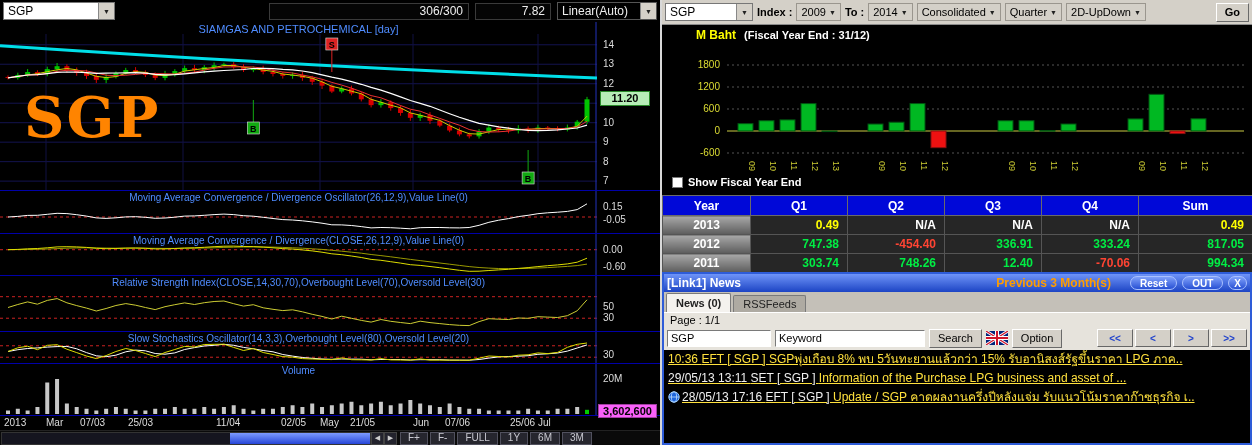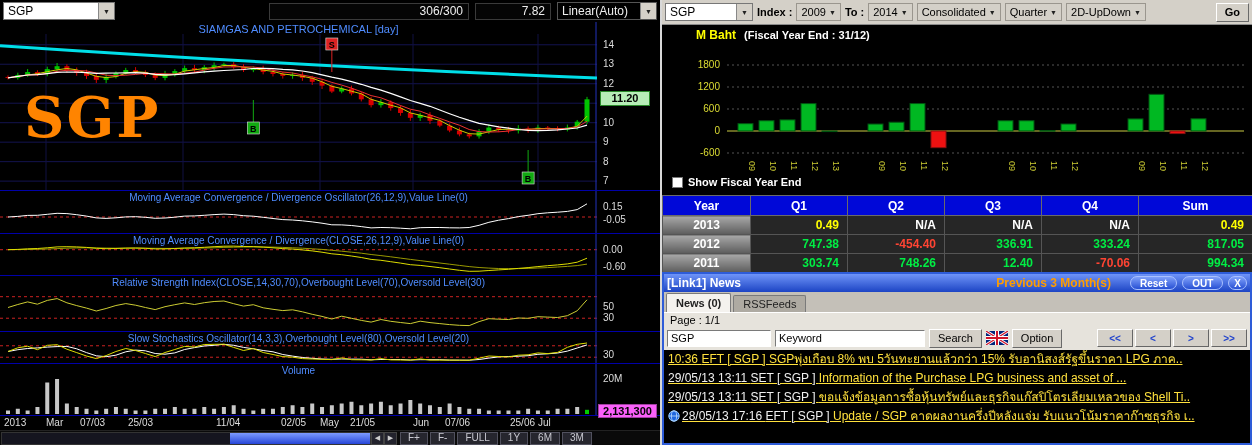--- a/index.html
+++ b/index.html
@@ -375,21 +375,21 @@
           <rect x="506.4915254237288" y="46.5" width="4" height="3.5" fill="#c8c8c8"></rect>
           <rect x="516.3050847457628" y="46.5" width="4" height="3.5" fill="#c8c8c8"></rect>
           <rect x="526.1186440677966" y="44.75" width="4" height="5.25" fill="#c8c8c8"></rect>
           <rect x="535.9322033898305" y="46.5" width="4" height="3.5" fill="#c8c8c8"></rect>
           <rect x="545.7457627118644" y="46.5" width="4" height="3.5" fill="#c8c8c8"></rect>
           <rect x="555.5593220338983" y="44.75" width="4" height="5.25" fill="#c8c8c8"></rect>
           <rect x="565.3728813559322" y="44.75" width="4" height="5.25" fill="#c8c8c8"></rect>
           <rect x="575.1864406779661" y="43" width="4" height="7" fill="#c8c8c8"></rect>
           <rect x="585" y="45.8" width="4" height="4.199999999999999" fill="#00cc00"></rect>
         </svg>
-      <div class="vol-readout">2,131,300</div>
+      <div class="vol-readout">3,602,600</div>
     <div class="axis-label" style="top: 9px;">20M</div>
       </div>
 
     <div class="xaxis-row" id="xaxis-row">
         <span class="xlabel" style="left: 4px;">2013</span>
         <span class="xlabel" style="left: 46px;">Mar</span>
         <span class="xlabel" style="left: 80px;">07/03</span>
         <span class="xlabel" style="left: 128px;">25/03</span>
         <span class="xlabel" style="left: 183px; margin-top: 48px;">Apr</span>
         <span class="xlabel" style="left: 216px;">11/04</span>
@@ -593,21 +593,20 @@
         <div id="news-nav">
             <button class="nav-btn">&lt;&lt;</button>
             <button class="nav-btn">&lt;</button>
             <button class="nav-btn">&gt;</button>
             <button class="nav-btn">&gt;&gt;</button>
           </div>
       </div>
       <div class="news-list" id="news-list">
           <div class="news-row today"><span class="meta">10:36 </span><span class="meta">EFT </span><span class="meta">[ SGP ] </span><span class="txt">SGPพุ่งเกือบ 8% พบ 5วันทะยานแล้วกว่า 15% รับอานิสงส์รัฐขึ้นราคา LPG ภาค..</span></div>
           <div class="news-row"><span class="meta">29/05/13 13:11 </span><span class="meta">SET </span><span class="meta">[ SGP ] </span><span class="txt">Information  of the Purchase  LPG business and asset of ...</span></div>
-          <div class="news-row"><span class="meta">29/05/13 13:11 </span><span class="meta">SET </span><span class="meta">[ SGP ] </span><span class="txt">ขอแจ้งข้อมูลการซื้อหุ้นทรัพย์และธุรกิจแก๊สปิโตรเลียมเหลวของ Shell Ti..</span></div>
           <div class="news-row"><svg class="globe" width="12" height="12" viewBox="0 0 12 12">
               <circle cx="6" cy="6" r="5.2" fill="#1e66dd" stroke="#99ccff"></circle>
               <ellipse cx="6" cy="6" rx="2.6" ry="5.2" fill="none" stroke="#bbddff" stroke-width="0.8"></ellipse>
               <line x1="0.8" y1="6" x2="11.2" y2="6" stroke="#bbddff" stroke-width="0.8"></line>
             </svg><span class="meta">28/05/13 17:16 </span><span class="meta">EFT </span><span class="meta">[ SGP ] </span><span class="txt">Update / SGP คาดผลงานครึ่งปีหลังแจ่ม รับแนวโน้มราคาก๊าซธุรกิจ เ..</span></div>
         </div>
     </div>
   </div>
 </div>
 

